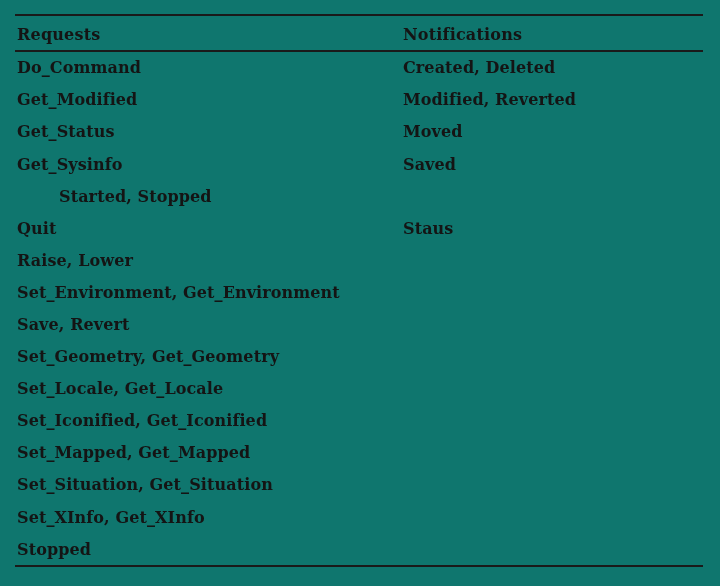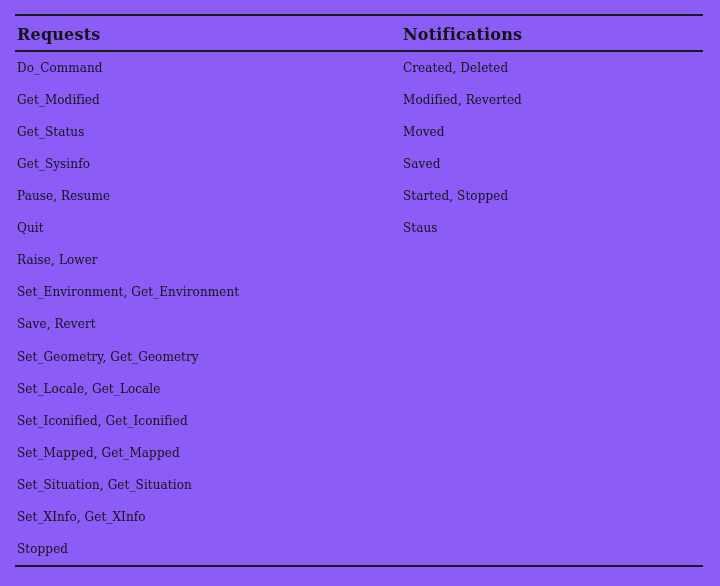--- a/index.html
+++ b/index.html
@@ -4,21 +4,21 @@
 <style>
   html, body {
     margin: 0;
     padding: 0;
     background: #ffffff;
   }
   .page {
     position: relative;
     width: 720px;
     height: 586px;
-    background: #8b5cf6;
+    background: #0f766e;
     overflow: hidden;
     font-family: "DejaVu Serif", "Liberation Serif", serif;
     color: #141414;
   }
   .doc-table {
     position: absolute;
     left: 15px;
     top: 14px;
     width: 688px;
     display: flex;
@@ -38,22 +38,23 @@
     padding-top: 3px;
     box-sizing: border-box;
     font-weight: bold;
     font-size: 16px;
     letter-spacing: 0.2px;
   }
   .body-row {
     display: flex;
     height: 32.1px;
     align-items: center;
-    font-size: 12px;
+    font-size: 16px;
     letter-spacing: 0.1px;
+    font-weight: bold;
   }
   .cell-request {
     width: 344px;
     padding-left: 2px;
     box-sizing: border-box;
     white-space: nowrap;
   }
   .cell-notification {
     flex: 1;
     white-space: nowrap;
@@ -85,21 +86,20 @@
     </div>
     <div class="body-row">
       <div class="cell-request">Get_Status</div>
       <div class="cell-notification">Moved</div>
     </div>
     <div class="body-row">
       <div class="cell-request">Get_Sysinfo</div>
       <div class="cell-notification">Saved</div>
     </div>
     <div class="body-row">
-      <div class="cell-request">Pause, Resume</div>
       <div class="cell-notification">Started, Stopped</div>
     </div>
     <div class="body-row">
       <div class="cell-request">Quit</div>
       <div class="cell-notification">Staus</div>
     </div>
     <div class="body-row">
       <div class="cell-request">Raise, Lower</div>
       <div class="cell-notification"></div>
     </div>

